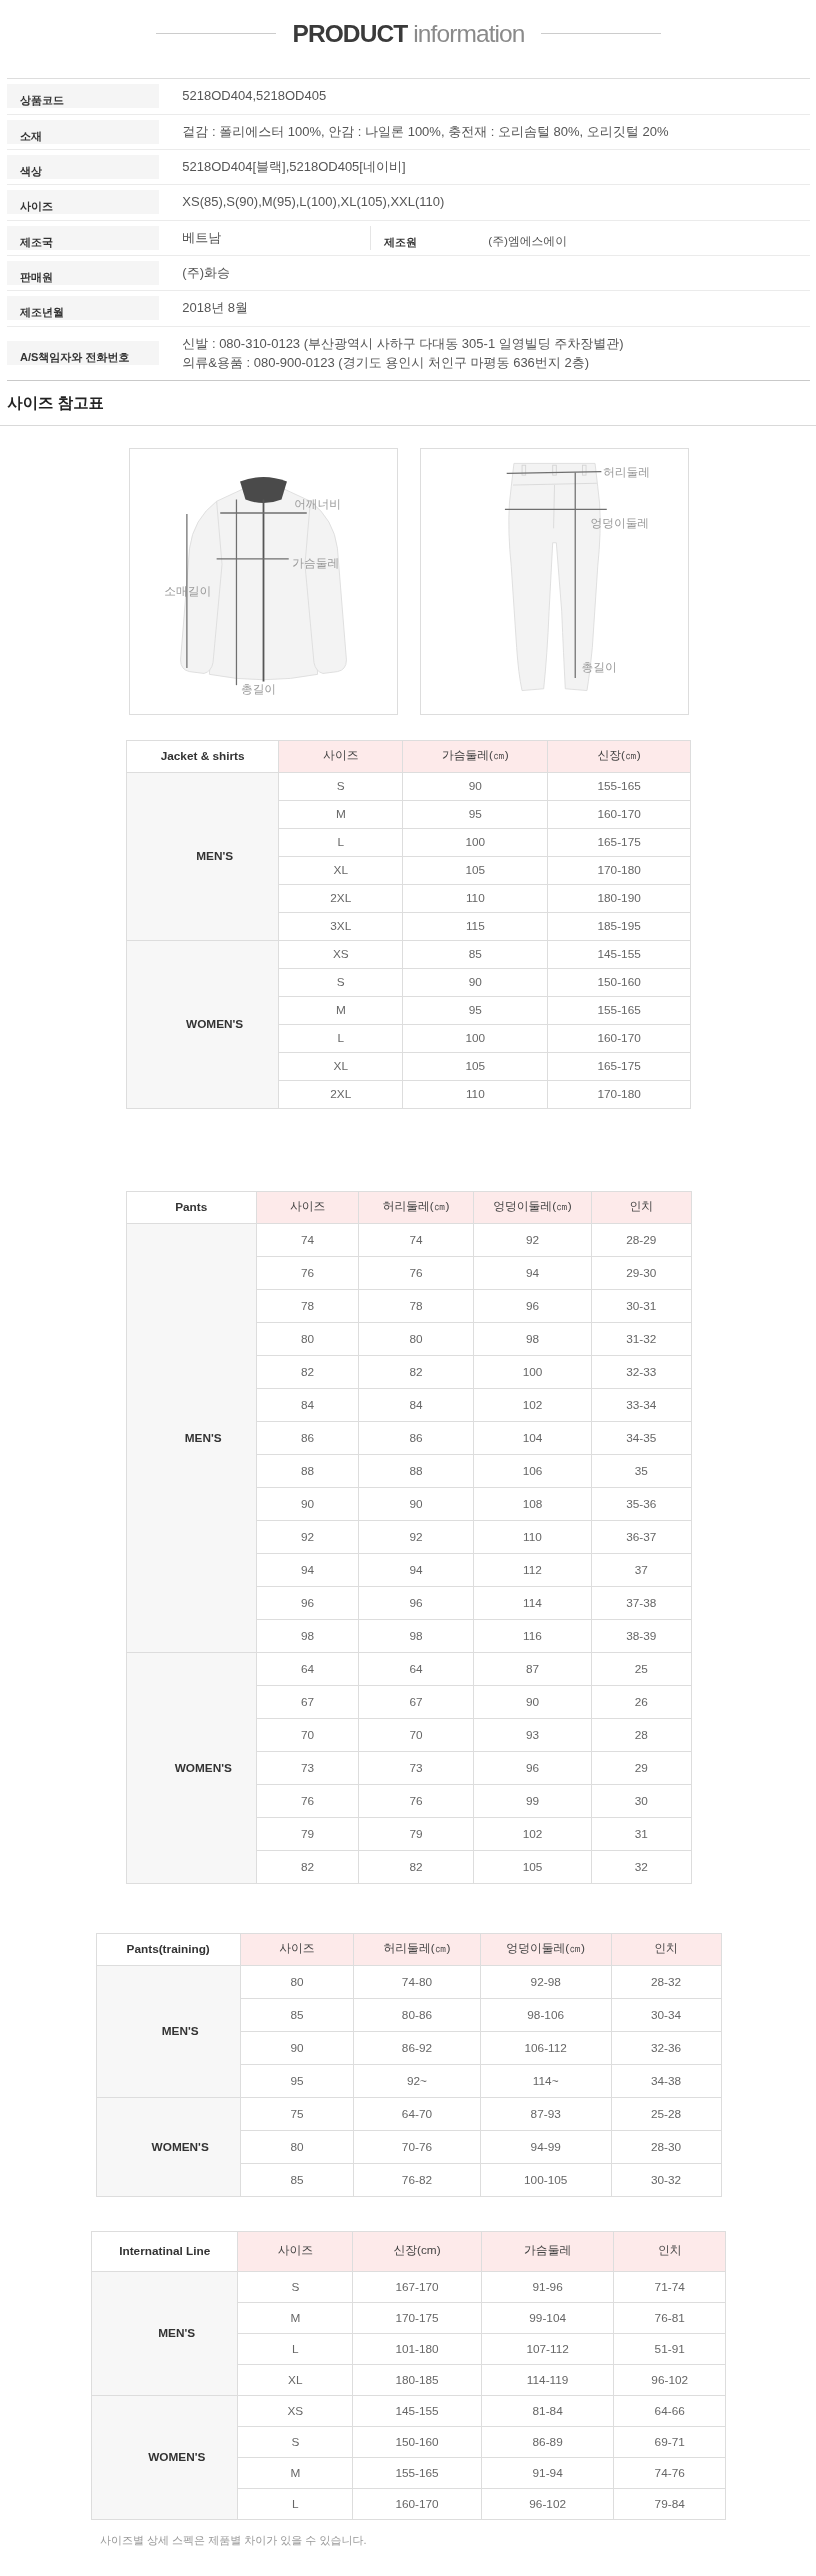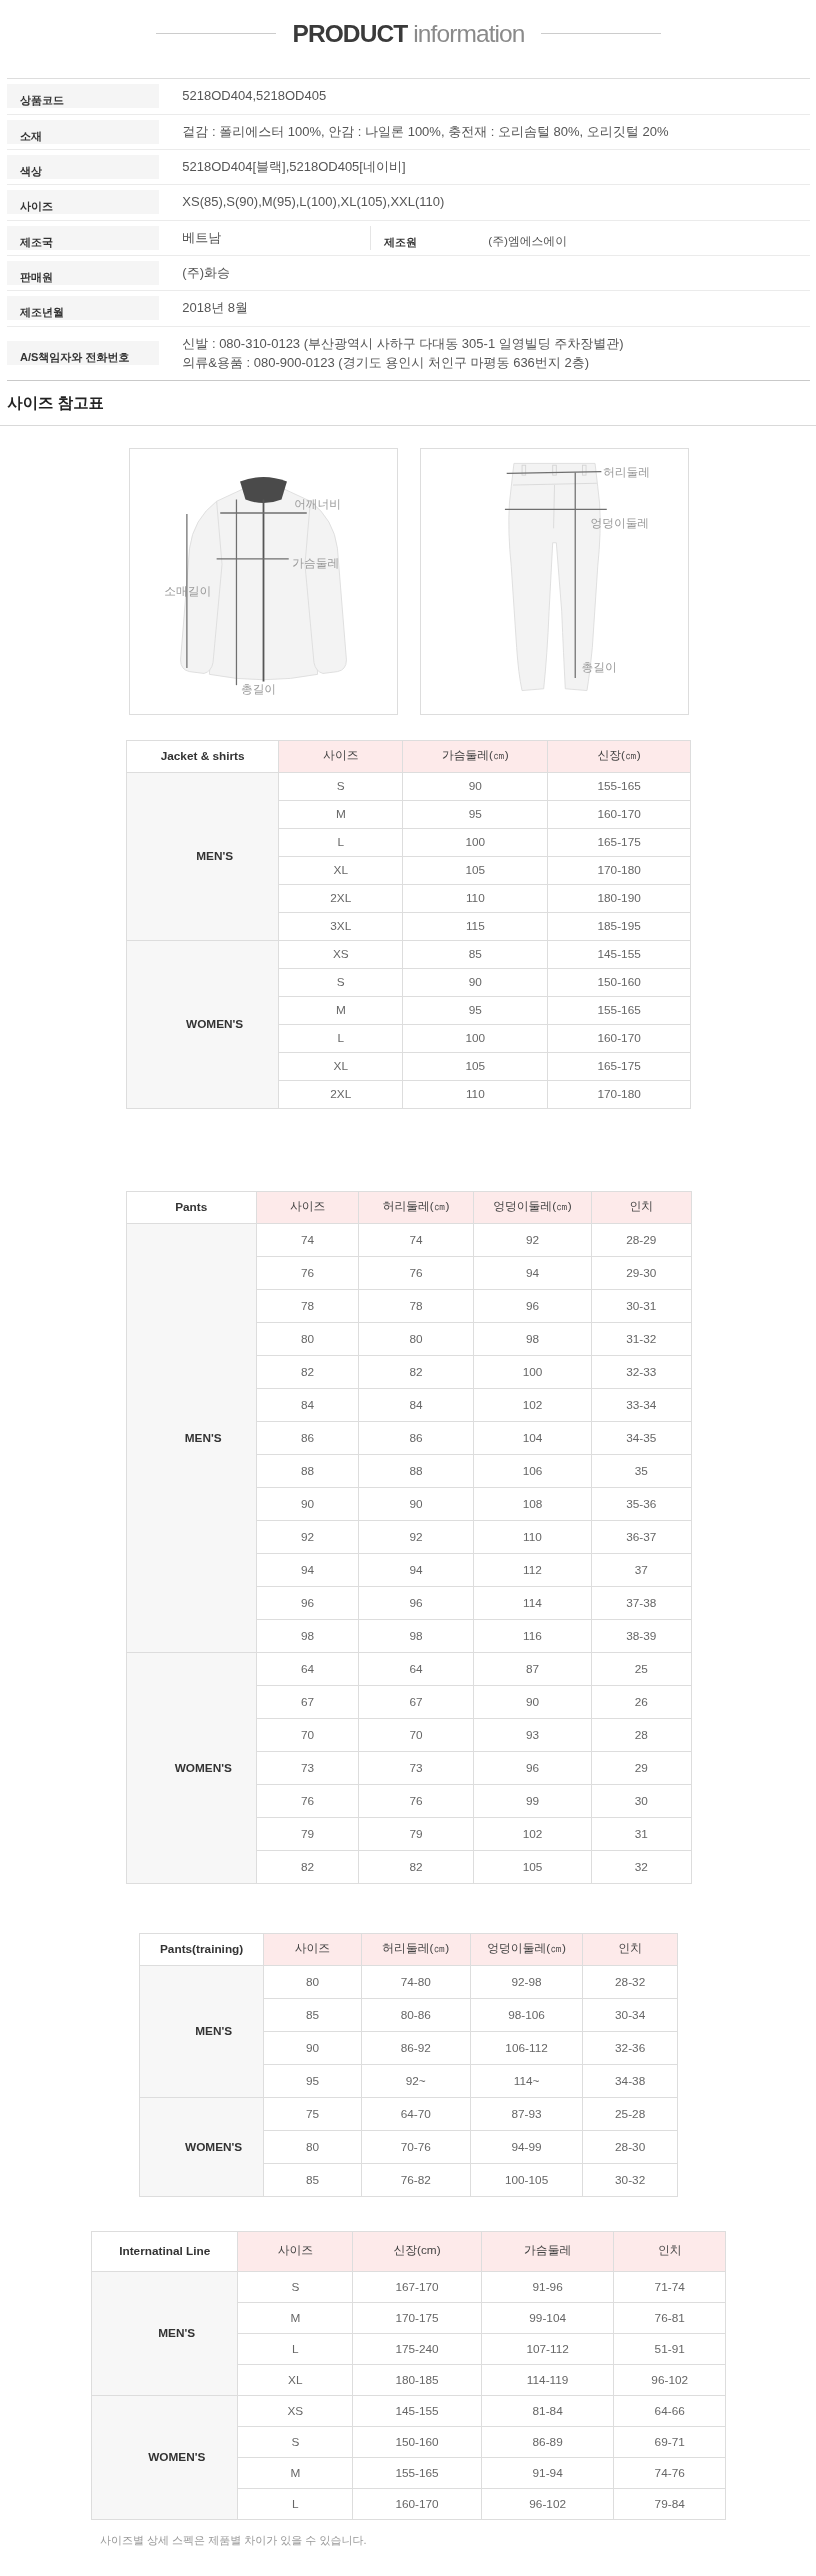--- a/index.html
+++ b/index.html
@@ -42,21 +42,21 @@
   .size-table th,.size-table td{border:0.9px solid #dddddd;text-align:center;padding:0;}
   .size-table th{height:31px;font-weight:normal;}
   .size-table th.tcorner{background:#ffffff;font-weight:bold;color:#333;font-size:11.8px;}
   .size-table th.tpink{background:#fdeaea;color:#444;}
   .size-table td{height:32px;background:#ffffff;}
   .size-table td.tsection{background:#f7f7f7;font-weight:bold;color:#333;padding-left:24px;}
   .size-table tr.sec-start td{border-top:0.9px solid #b7b7b7;}
   .jacket-table{width:565px;margin:24.5px auto 0;}
   .jacket-table td{height:27px;}
   .pants-table{width:566px;margin:82px auto 0;}
-  .training-table{width:539px;margin:49px auto 0;}
+  .training-table{width:626px;margin:49px auto 0;}
   .intl-table{width:635px;margin:34px auto 0;}
   .intl-table th{height:39px;}
   .intl-table td{height:30px;}
   .footnote{margin:12.7px 0 27px 100px;font-size:11px;color:#999;}
 </style>
 </head>
 <body>
 
 <div class="title-wrap">
   <div class="title-line"></div>
@@ -470,21 +470,21 @@
         <td>71-74</td>
       </tr>
       <tr>
         <td>M</td>
         <td>170-175</td>
         <td>99-104</td>
         <td>76-81</td>
       </tr>
       <tr>
         <td>L</td>
-        <td>175-240</td>
+        <td>101-180</td>
         <td>107-112</td>
         <td>51-91</td>
       </tr>
       <tr>
         <td>XL</td>
         <td>180-185</td>
         <td>114-119</td>
         <td>96-102</td>
       </tr>
       <tr class="sec-start">

